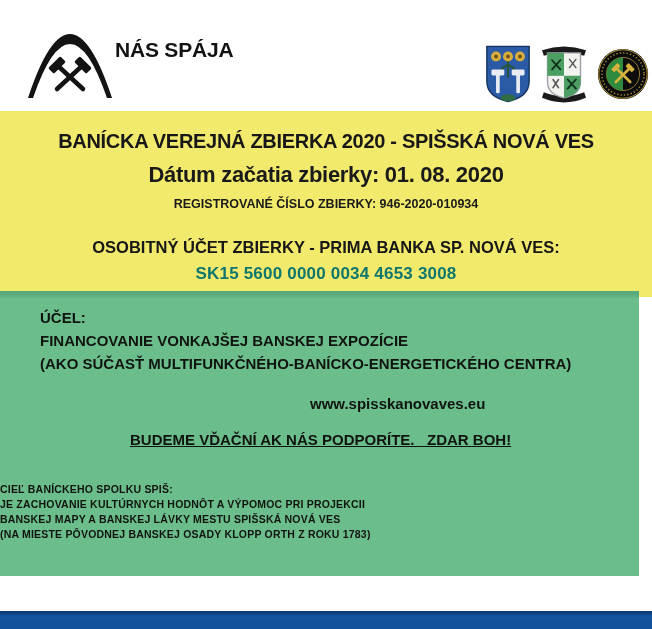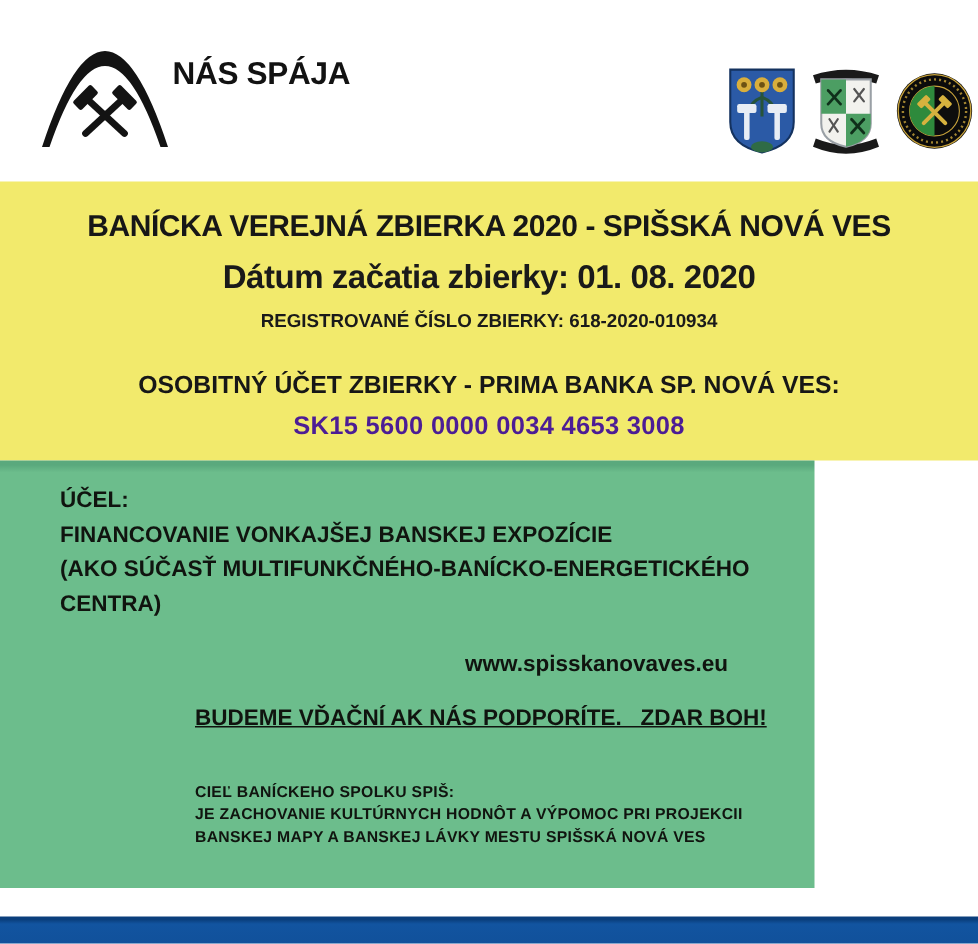--- a/index.html
+++ b/index.html
@@ -16,36 +16,36 @@
 
   
   .header { position:absolute; left:0; top:0; width:652px; height:121px; background:#ffffff; }
   .arch-logo { position:absolute; left:26px; top:28px; }
   .brand { position:absolute; left:115px; top:36px; font-weight:bold; font-size:21px; line-height:27px; letter-spacing:-0.2px; color:#121212; }
   .logo-row { position:absolute; right:3px; top:40px; height:68px; display:flex; align-items:center; gap:6px; }
   .logo-box { display:flex; align-items:center; justify-content:center; }
   svg text { font-family:"Liberation Sans", sans-serif; }
 
   
-  .yellow { position:absolute; left:0; top:121px; width:652px; height:186px; background:#F2EA6C; text-align:center; padding-top:17px; }
+  .yellow { position:absolute; left:0; top:111px; width:652px; height:186px; background:#F2EA6C; text-align:center; padding-top:17px; }
   .y-title { font-weight:bold; font-size:20px; line-height:26px; letter-spacing:-0.3px; color:#171717; }
   .y-date { margin-top:6px; font-weight:bold; font-size:22px; line-height:30px; letter-spacing:-0.3px; color:#1a1a1a; }
   .y-reg { margin-top:7px; font-weight:bold; font-size:12.5px; line-height:15px; color:#1a1a1a; }
   .y-account { margin-top:24px; font-weight:bold; font-size:16.5px; line-height:22px; color:#171717; }
-  .y-iban { margin-top:5px; font-weight:bold; font-size:17px; line-height:22px; letter-spacing:0.2px; color:#4c1d95; }
+  .y-iban { margin-top:5px; font-weight:bold; font-size:17px; line-height:22px; letter-spacing:0.2px; color:#0f766e; }
 
   
-  .green { position:absolute; left:0; top:307px; width:543px; height:285px;
+  .green { position:absolute; left:0; top:291px; width:639px; height:285px;
            background:linear-gradient(to bottom,#5aa97d 0px,#5aa97d 3px,#6CBD8C 8px,#6CBD8C 100%); }
   .g-purpose { padding:15px 20px 0 40px; font-weight:bold; font-size:15px; line-height:23px; color:#10140f; }
   .g-info { margin-top:17px; font-weight:bold; font-size:15px; line-height:24px; color:#10140f; }
   .g-info-line1 { padding-left:145px; }
   .g-info-line2 { padding-left:310px; }
   .g-thanks { margin-top:12px; padding-left:130px; font-weight:bold; font-size:15px; line-height:24px; color:#10140f; white-space:pre;text-decoration:underline; }
-  .g-goal { margin-top:30px; padding-left:130px; font-weight:bold; font-size:10.5px; line-height:15px; letter-spacing:0.2px; color:#10140f; }
+  .g-goal { margin-top:30px; font-weight:bold; font-size:10.5px; line-height:15px; letter-spacing:0.2px; color:#10140f; }
 
   
   .white-strip { position:absolute; left:0; top:592px; width:652px; height:19px; background:#ffffff; }
   .blue-bar { position:absolute; left:0; top:611px; width:652px; height:18px;
               background:linear-gradient(to bottom,#0A3E7C 0,#0A3E7C 2px,#1254A0 5px,#11519B 100%); }
 </style>
 </head>
 <body>
 
 <div class="poster">
@@ -125,21 +125,21 @@
         </svg>
       </div>
 
 
     </div>
   </div>
 
   <div class="yellow">
     <div class="y-title">BANÍCKA VEREJNÁ ZBIERKA 2020 - SPIŠSKÁ NOVÁ VES</div>
     <div class="y-date">Dátum začatia zbierky: 01. 08. 2020</div>
-    <div class="y-reg">REGISTROVANÉ ČÍSLO ZBIERKY: 618-2020-010934</div>
+    <div class="y-reg">REGISTROVANÉ ČÍSLO ZBIERKY: 946-2020-010934</div>
     <div class="y-account">OSOBITNÝ ÚČET ZBIERKY - PRIMA BANKA SP. NOVÁ VES:</div>
     <div class="y-iban">SK15 5600 0000 0034 4653 3008</div>
   </div>
 
   <div class="green">
     <div class="g-purpose">
       <div>ÚČEL:</div>
       <div>FINANCOVANIE VONKAJŠEJ BANSKEJ EXPOZÍCIE</div>
       <div>(AKO SÚČASŤ MULTIFUNKČNÉHO-BANÍCKO-ENERGETICKÉHO CENTRA)</div>
     </div>
@@ -147,19 +147,20 @@
     <div class="g-info">
       <div class="g-info-line2">www.spisskanovaves.eu</div>
     </div>
 
     <div class="g-thanks">BUDEME VĎAČNÍ AK NÁS PODPORÍTE.   ZDAR BOH!</div>
 
     <div class="g-goal">
       <div>CIEĽ BANÍCKEHO SPOLKU SPIŠ:</div>
       <div>JE ZACHOVANIE KULTÚRNYCH HODNÔT A VÝPOMOC PRI PROJEKCII</div>
       <div>BANSKEJ MAPY A BANSKEJ LÁVKY MESTU SPIŠSKÁ NOVÁ VES</div>
+      <div>(NA MIESTE PÔVODNEJ BANSKEJ OSADY KLOPP ORTH Z ROKU 1783)</div>
     </div>
   </div>
 
   <div class="white-strip"></div>
   <div class="blue-bar"></div>
 
 </div>
 
 </body></html>

